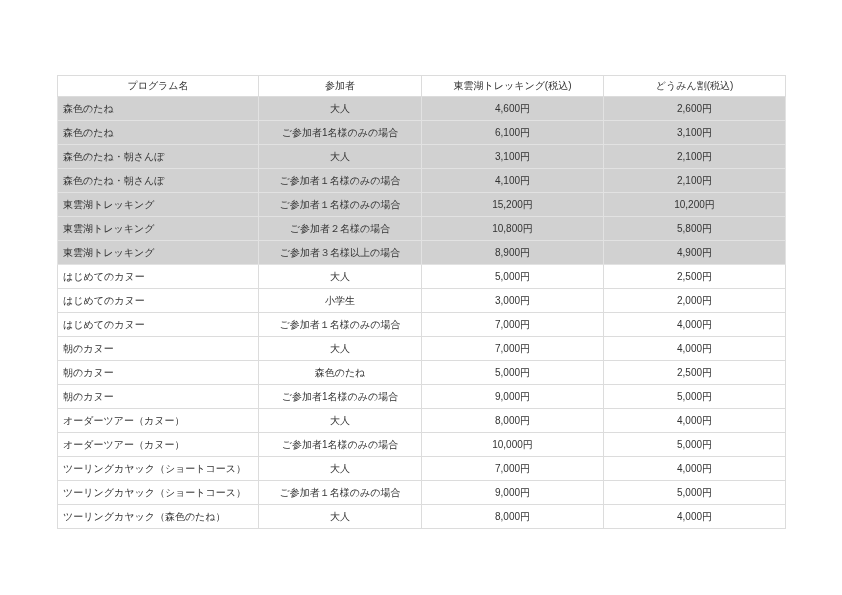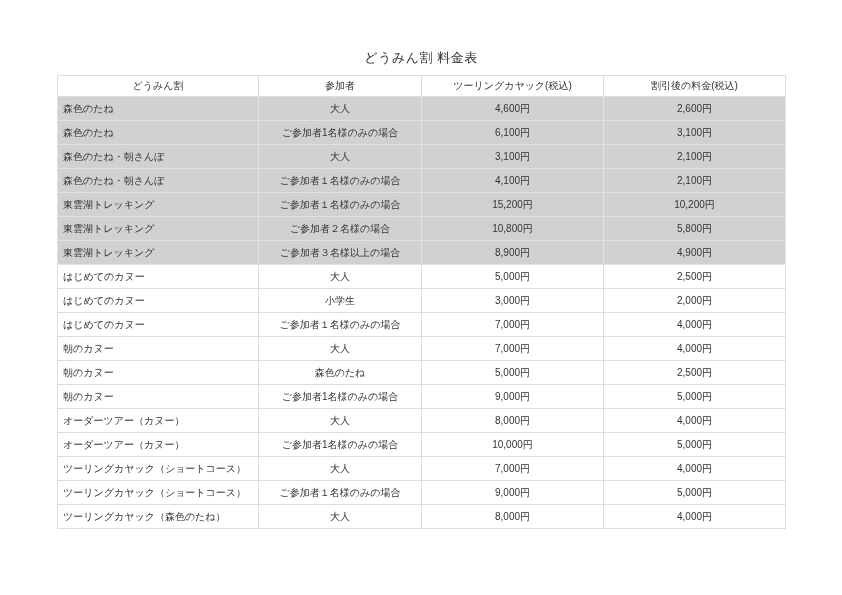--- a/index.html
+++ b/index.html
@@ -58,34 +58,33 @@
   }
   tbody tr.shaded td {
     background: #d1d1d1;
     border-color: #e2e2e2;
   }
 </style>
 </head>
 <body>
 
 <div class="page">
-  <div class="title">どうみん割 料金表</div>
   <table class="price-table">
     <colgroup>
       <col class="c1">
         <col class="c2">
         <col class="c3">
         <col class="c4">
     </colgroup>
     <thead>
       <tr>
-        <th>どうみん割</th>
+        <th>プログラム名</th>
         <th>参加者</th>
-        <th>ツーリングカヤック(税込)</th>
-        <th>割引後の料金(税込)</th>
+        <th>東雲湖トレッキング(税込)</th>
+        <th>どうみん割(税込)</th>
       </tr>
     </thead>
     <tbody>
         <tr class="shaded">
           <td>森色のたね</td>
           <td>大人</td>
           <td>4,600円</td>
           <td>2,600円</td>
         </tr>
         <tr class="shaded">

